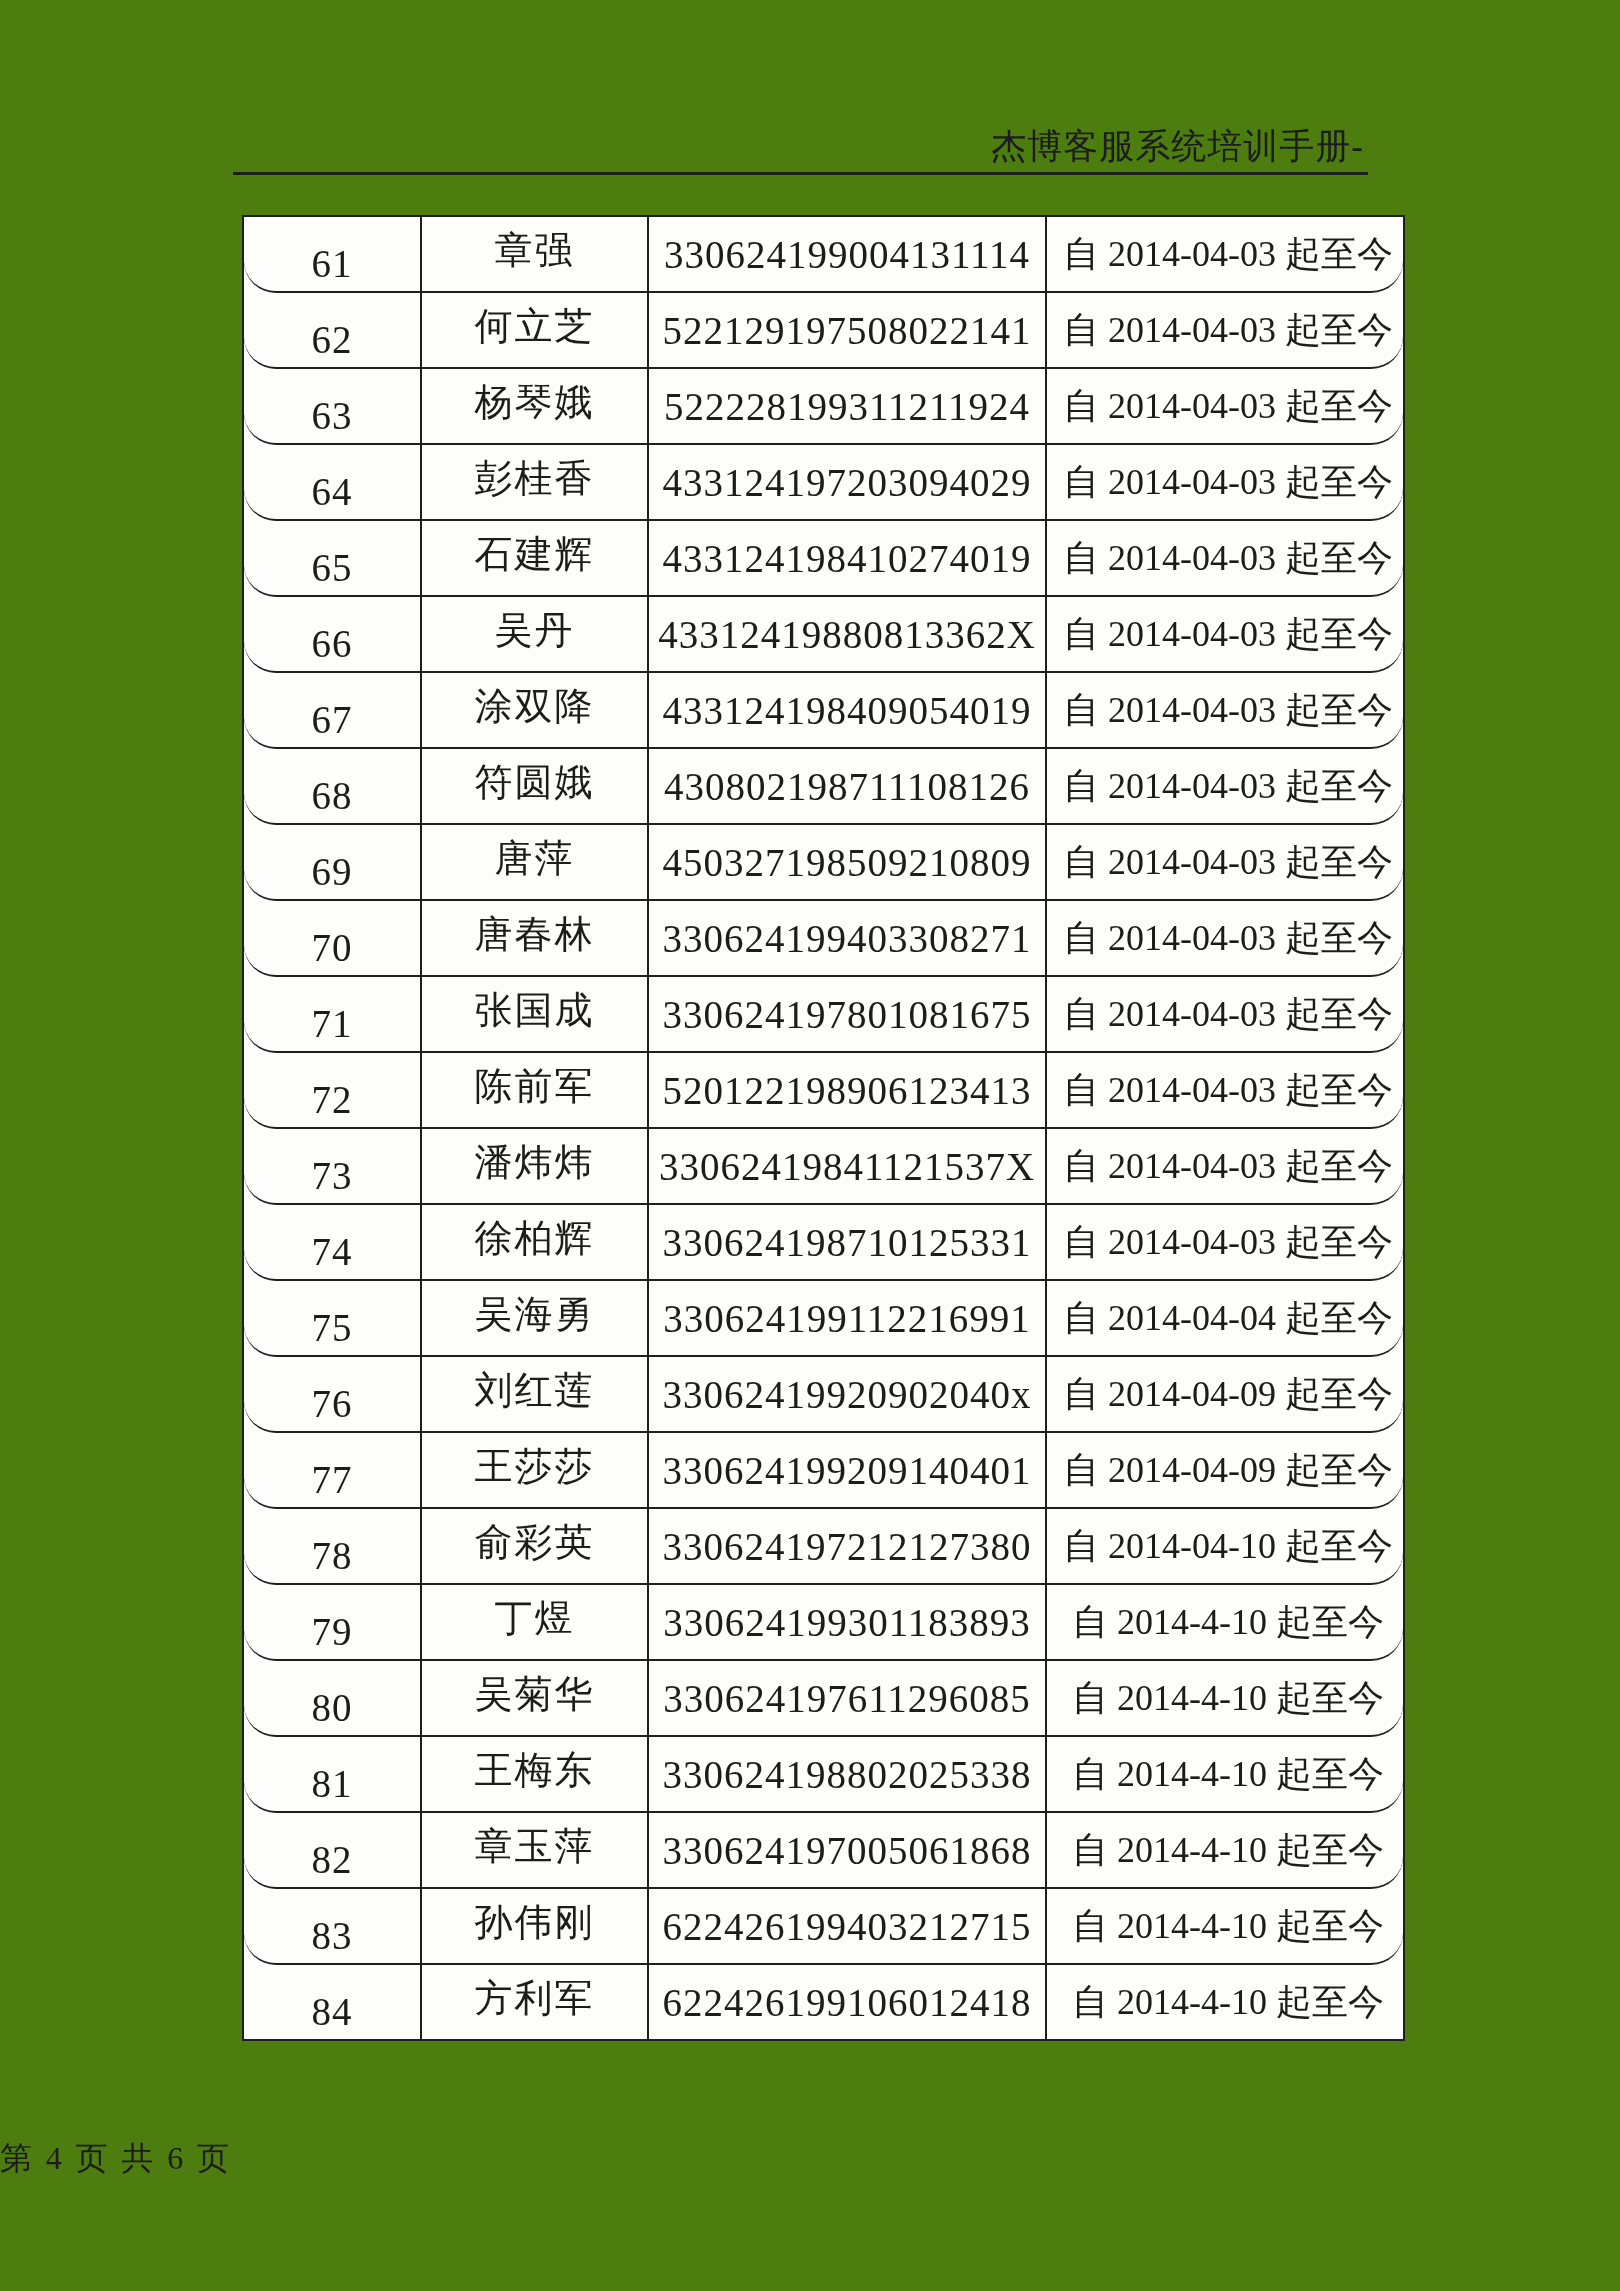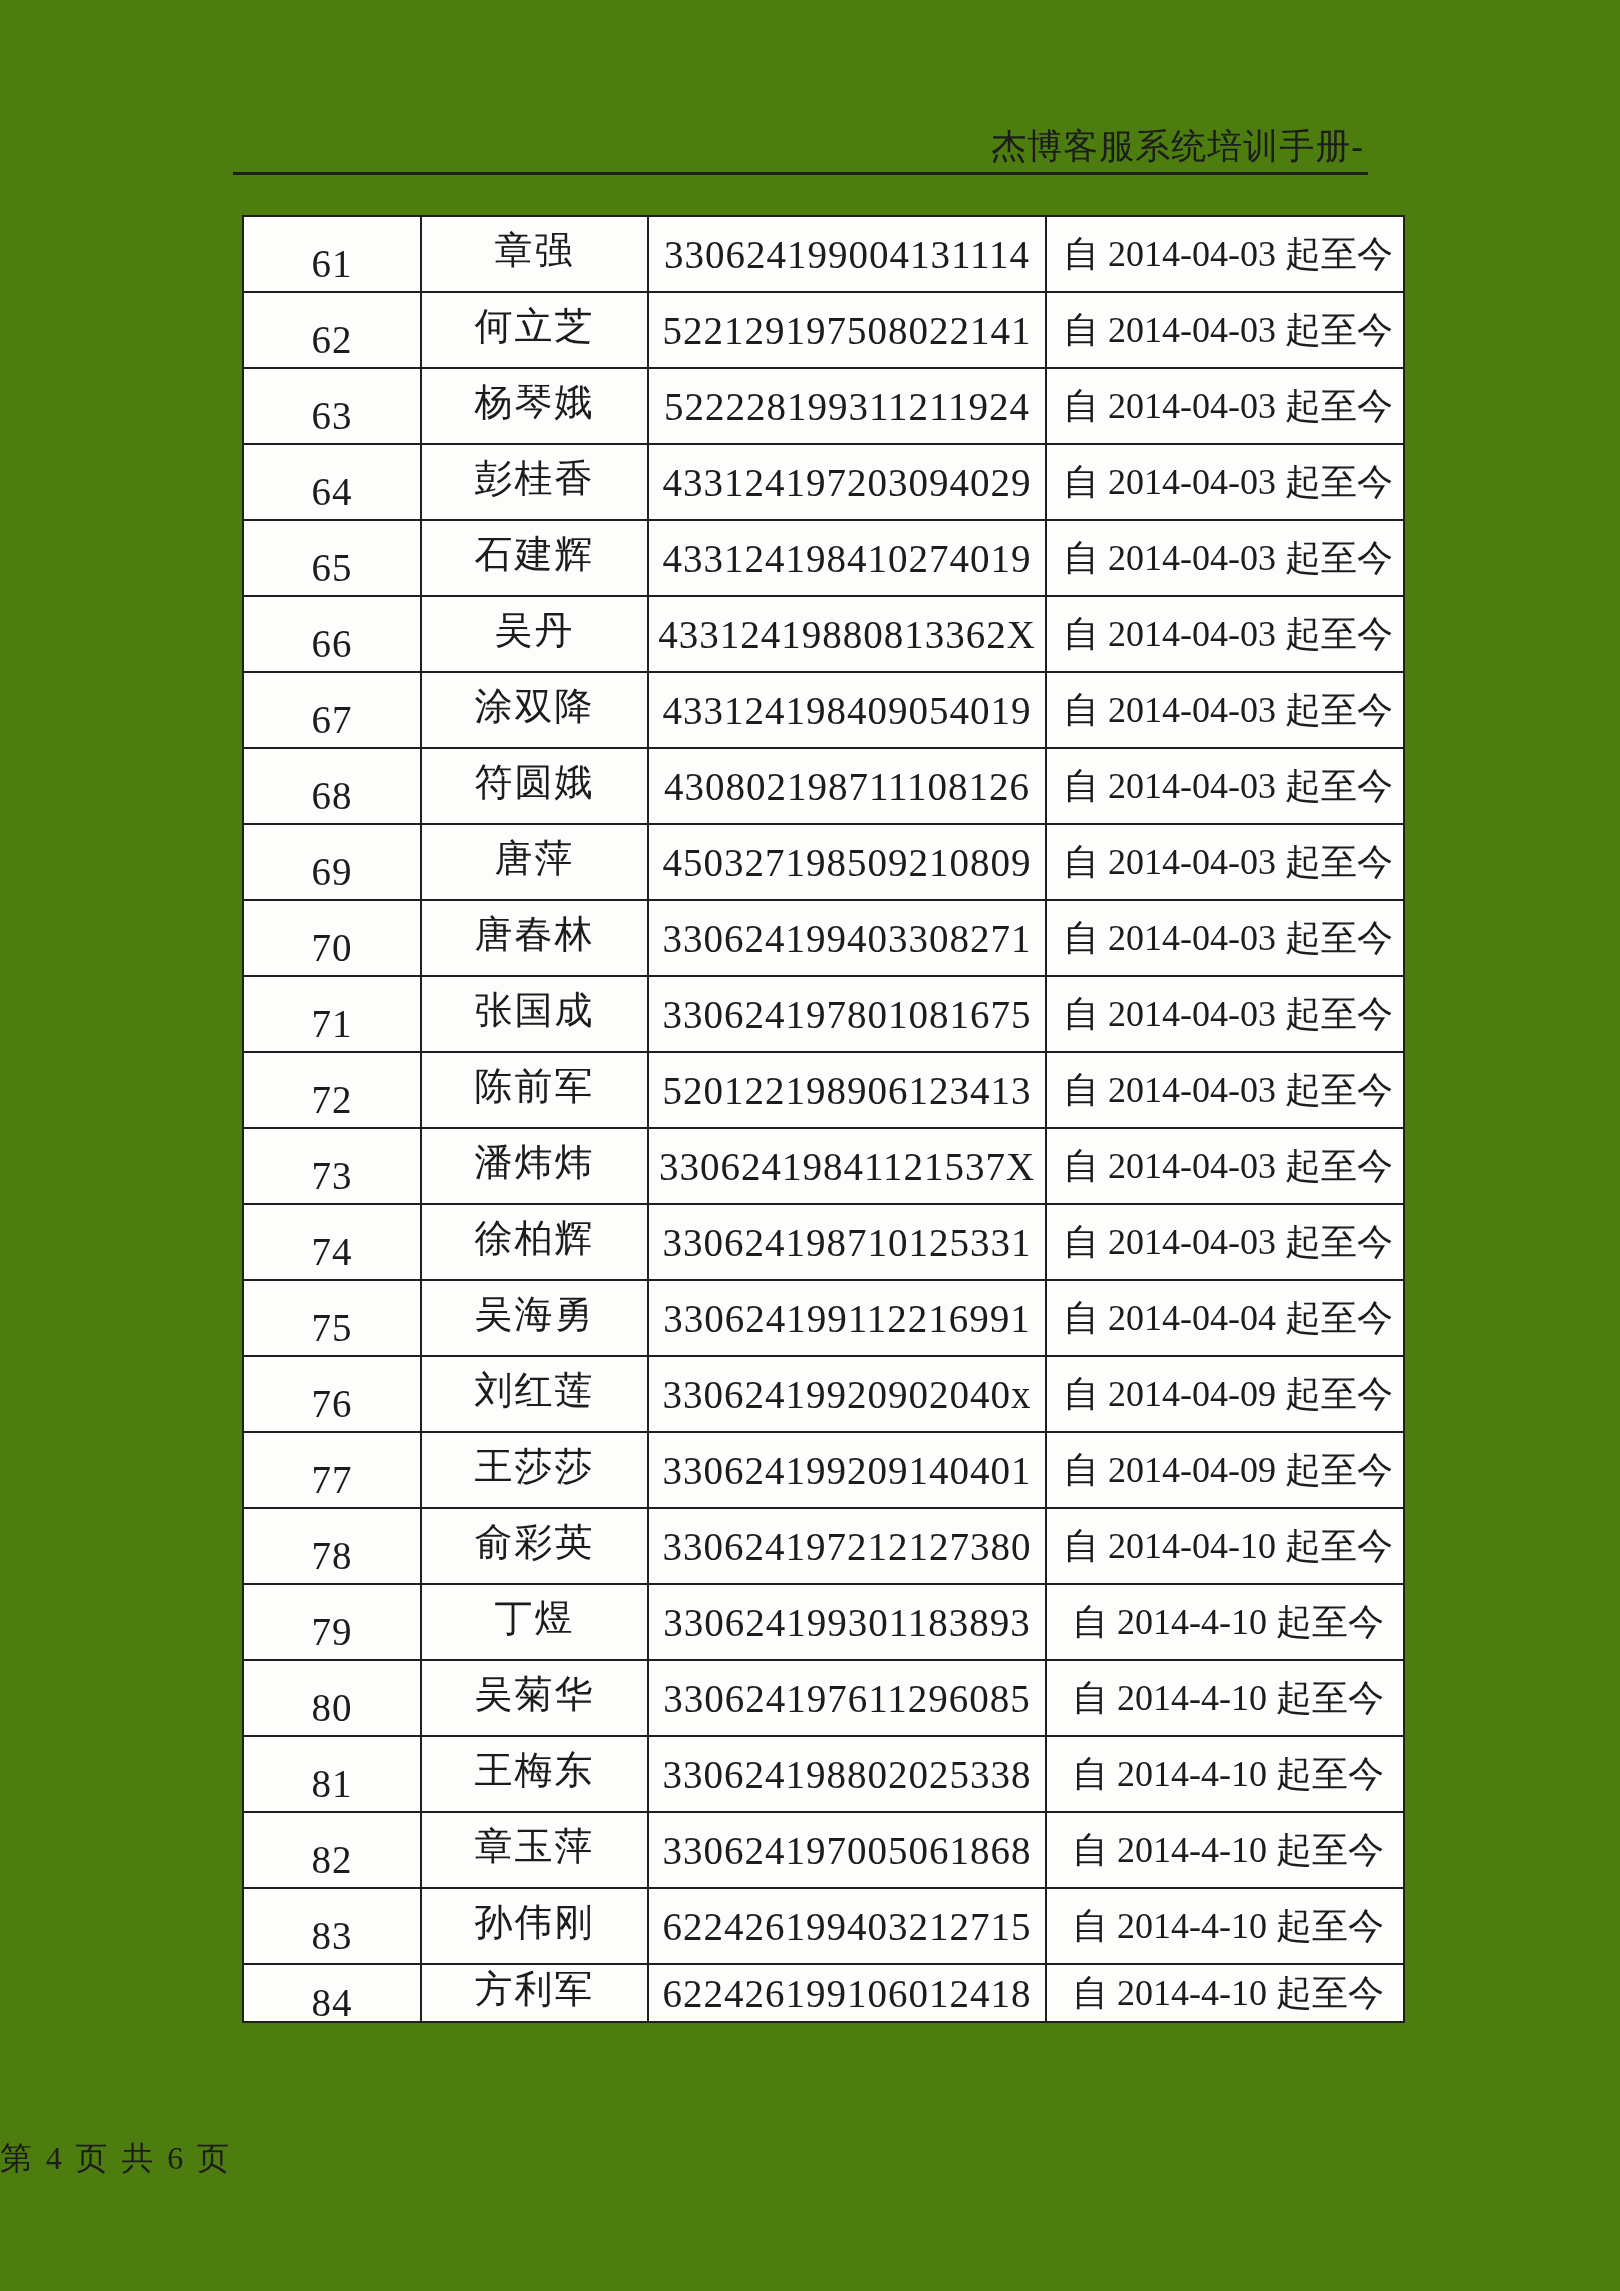--- a/index.html
+++ b/index.html
@@ -43,22 +43,23 @@
     left: 242px;
     border: 2px solid #1f1f1f;
     background: #fdfdfc;
   }
 
   .t-row {
     display: grid;
     grid-template-columns: 178px 227px 398px 356px;
     height: 76px;
     border-bottom: 2px solid #1f1f1f;
-  }
-  .t-row:last-child { height: 56px; border-bottom: none; }
+    border-radius: 32px;
+  }
+  .t-row:last-child { height: 74px; border-bottom: none; }
 
   .cell {
     display: flex;
     align-items: center;
     justify-content: center;
     border-right: 2px solid #1f1f1f;
     overflow: hidden;
     white-space: nowrap;
   }
   .cell:last-child { border-right: none; padding-left: 6px; }

